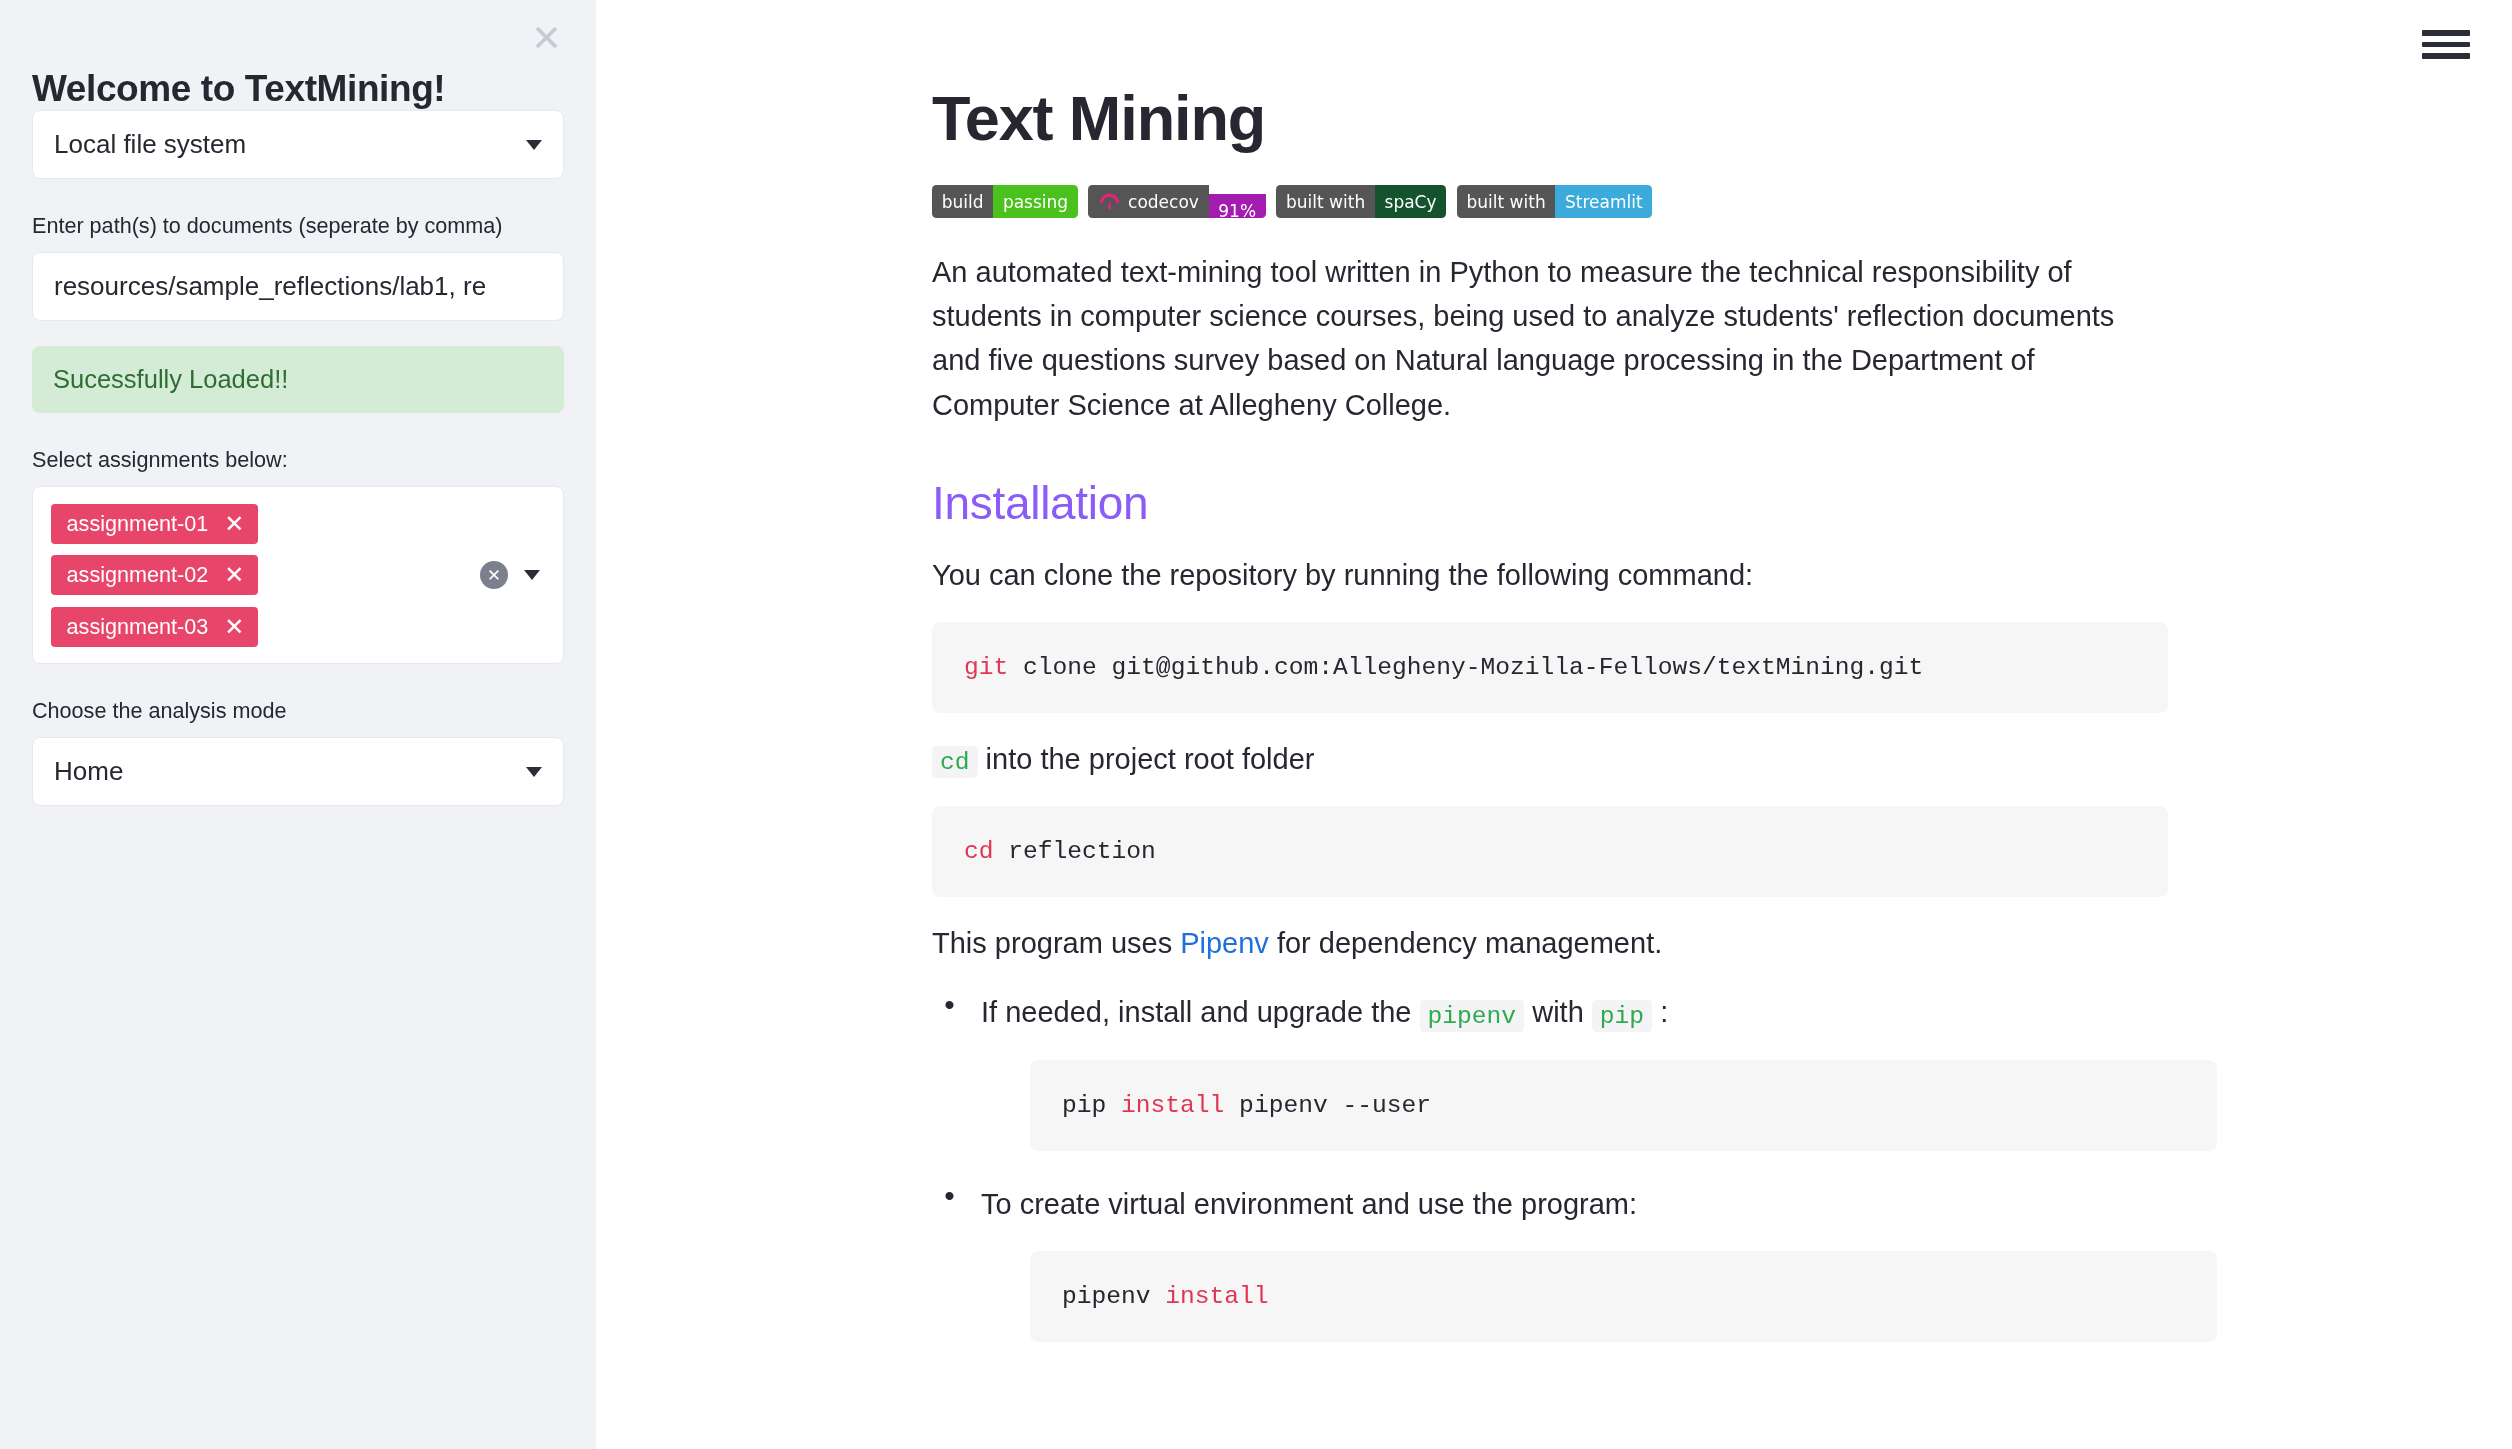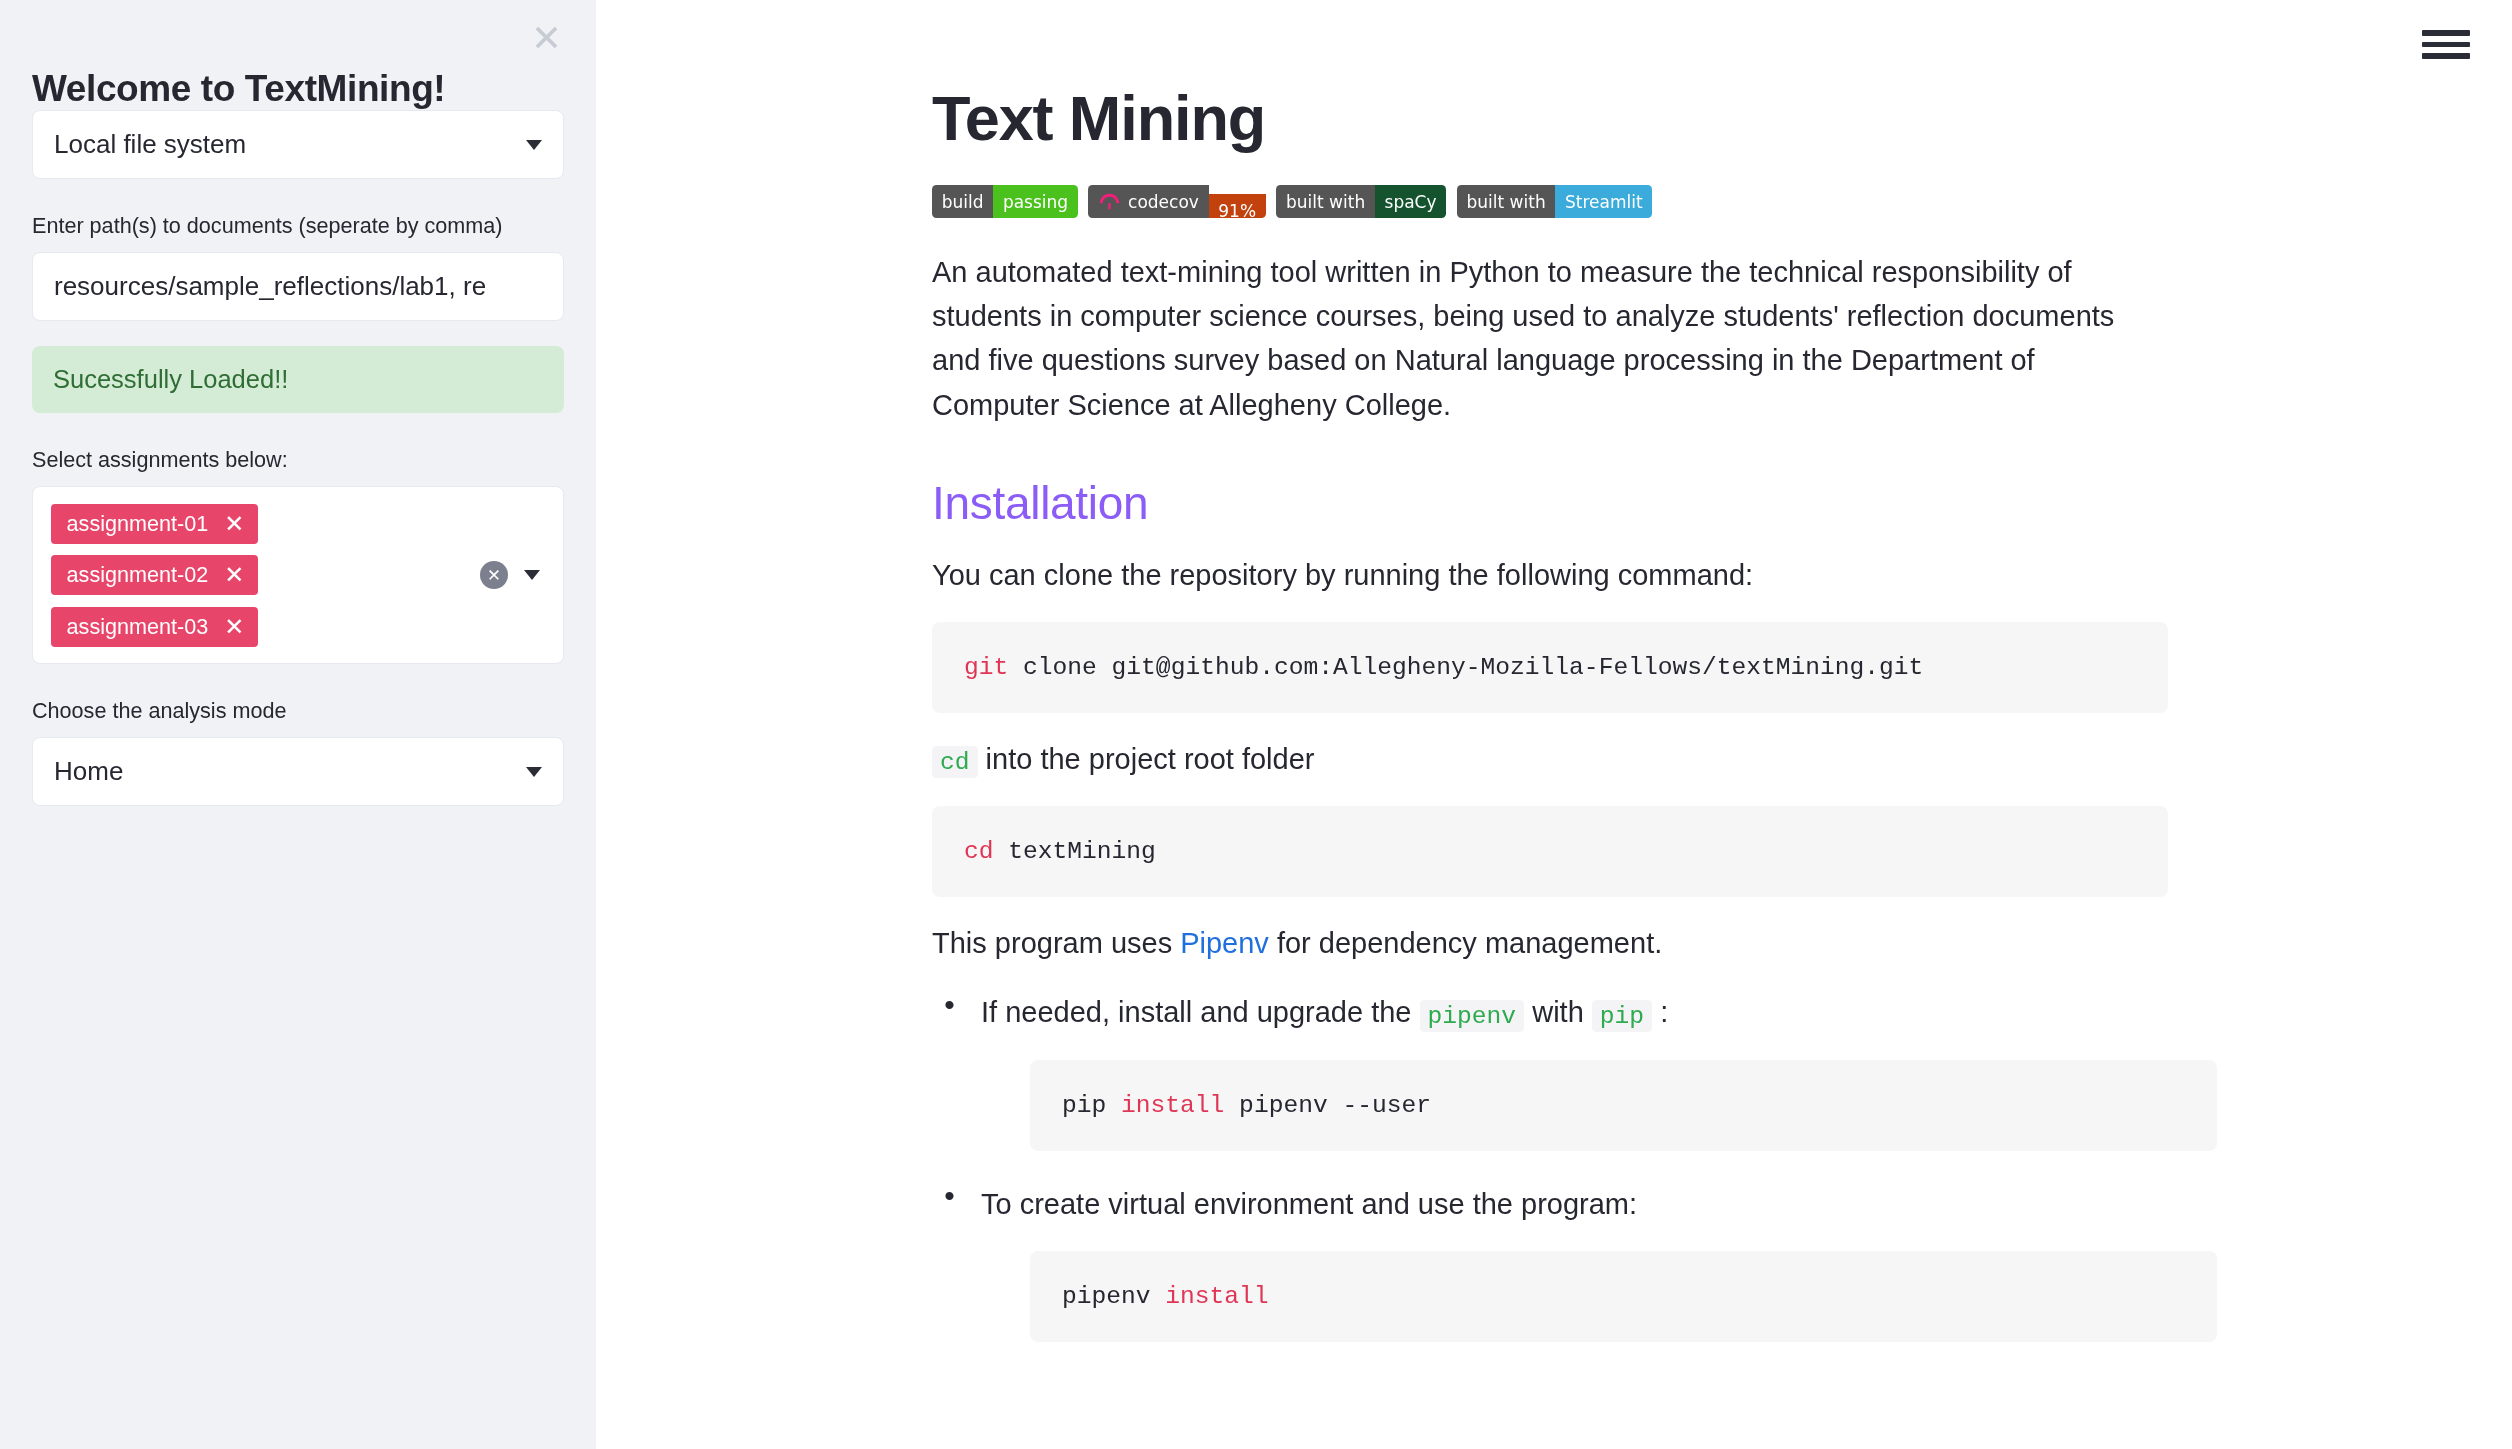--- a/index.html
+++ b/index.html
@@ -241,21 +241,21 @@
       <span class="badge">
         <span class="seg left icon-seg">
           <span class="umbrella">
             <svg width="23" height="21" viewBox="0 0 26 24" xmlns="http://www.w3.org/2000/svg">
               <path d="M13 3.2 C6.6 3.2 2 8 2 14 L5.2 14 C5.2 9.9 8.7 6.6 13 6.6 C17.3 6.6 20.8 9.9 20.8 14 L24 14 C24 8 19.4 3.2 13 3.2 Z" fill="#f01f7a"></path>
               <path d="M11.6 14 L14.4 14 L14.4 19.6 C14.4 20.9 13.3 21.6 12.3 21.1 L11.6 20.6 Z" fill="#f01f7a"></path>
             </svg>
           </span>
         </span>
         <span class="seg left" style="padding-left:3.5px">codecov</span>
-        <span class="seg" id="badge1-right" style="background: #c2410c; margin-top: 18px;">91%</span>
+        <span class="seg" id="badge1-right" style="background: #a21caf; margin-top: 18px;">91%</span>
       </span>
 
       <span class="badge">
         <span class="seg left">built with</span>
         <span class="seg" id="badge2-right" style="background: #14532d;">spaCy</span>
       </span>
 
       <span class="badge">
         <span class="seg left">built with</span>
         <span class="seg" id="badge3-right" style="background: rgb(58, 171, 218);">Streamlit</span>
@@ -265,21 +265,21 @@
     <p id="description">An automated text-mining tool written in Python to measure the technical responsibility of students in computer science courses, being used to analyze students' reflection documents and five questions survey based on Natural language processing in the Department of Computer Science at Allegheny College.</p>
 
     <h2 id="section-install">Installation</h2>
 
     <p class="body-text">You can clone the repository by running the following command:</p>
 
     <div class="code-block"><span class="kw-red">git</span><span> clone git@github.com:Allegheny-Mozilla-Fellows/textMining.git</span></div>
 
     <p class="body-text"><code class="inline">cd</code> <span>into the project root folder</span></p>
 
-    <div class="code-block"><span class="kw-red">cd</span><span> textMining</span></div>
+    <div class="code-block"><span class="kw-red">cd</span><span> reflection</span></div>
 
     <p class="body-text"><span>This program uses </span><a class="link" href="#">Pipenv</a><span> for dependency management.</span></p>
 
     <ul class="bullets">
       <li>
         <div class="li-text"><span>If needed, install and upgrade the </span><code class="inline">pipenv</code><span> with </span><code class="inline">pip</code><span> :</span></div>
         <div class="code-block indented"><span>pip </span><span class="kw-red">install</span><span> pipenv --user</span></div>
       </li>
       <li>
         <div class="li-text"><span>To create virtual environment and use the program:</span></div>

